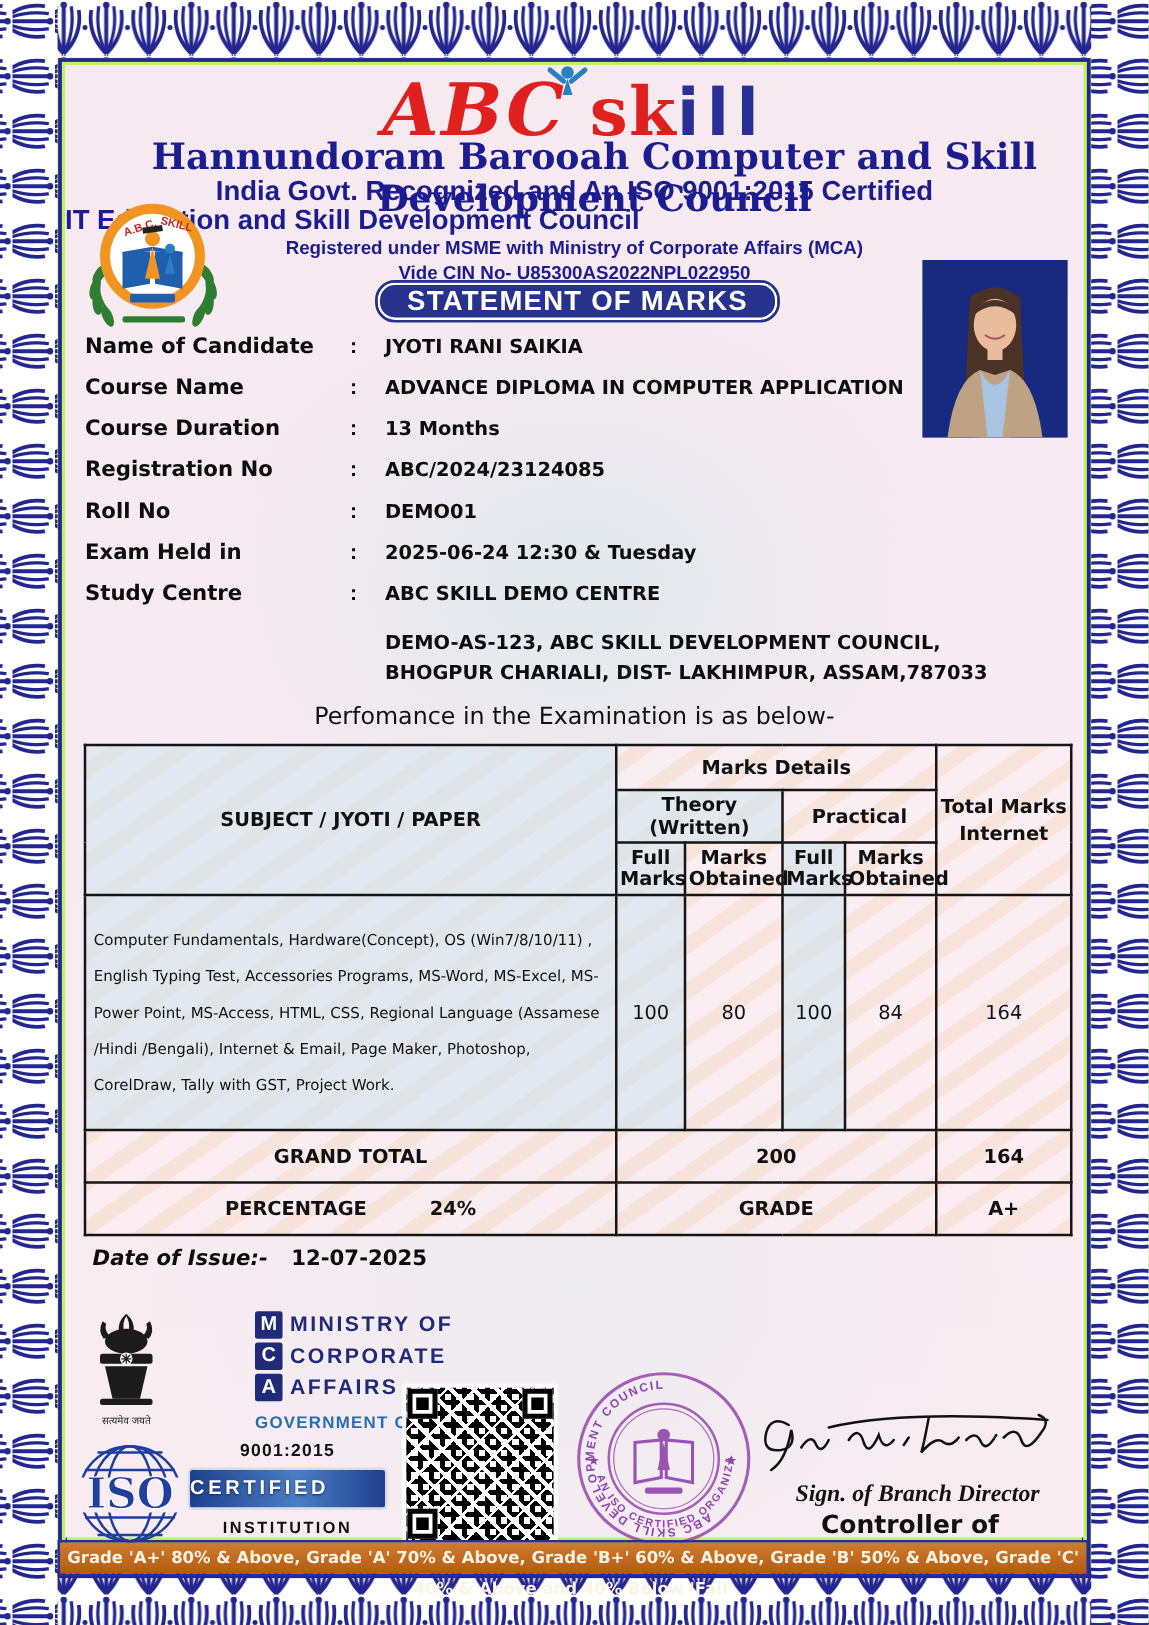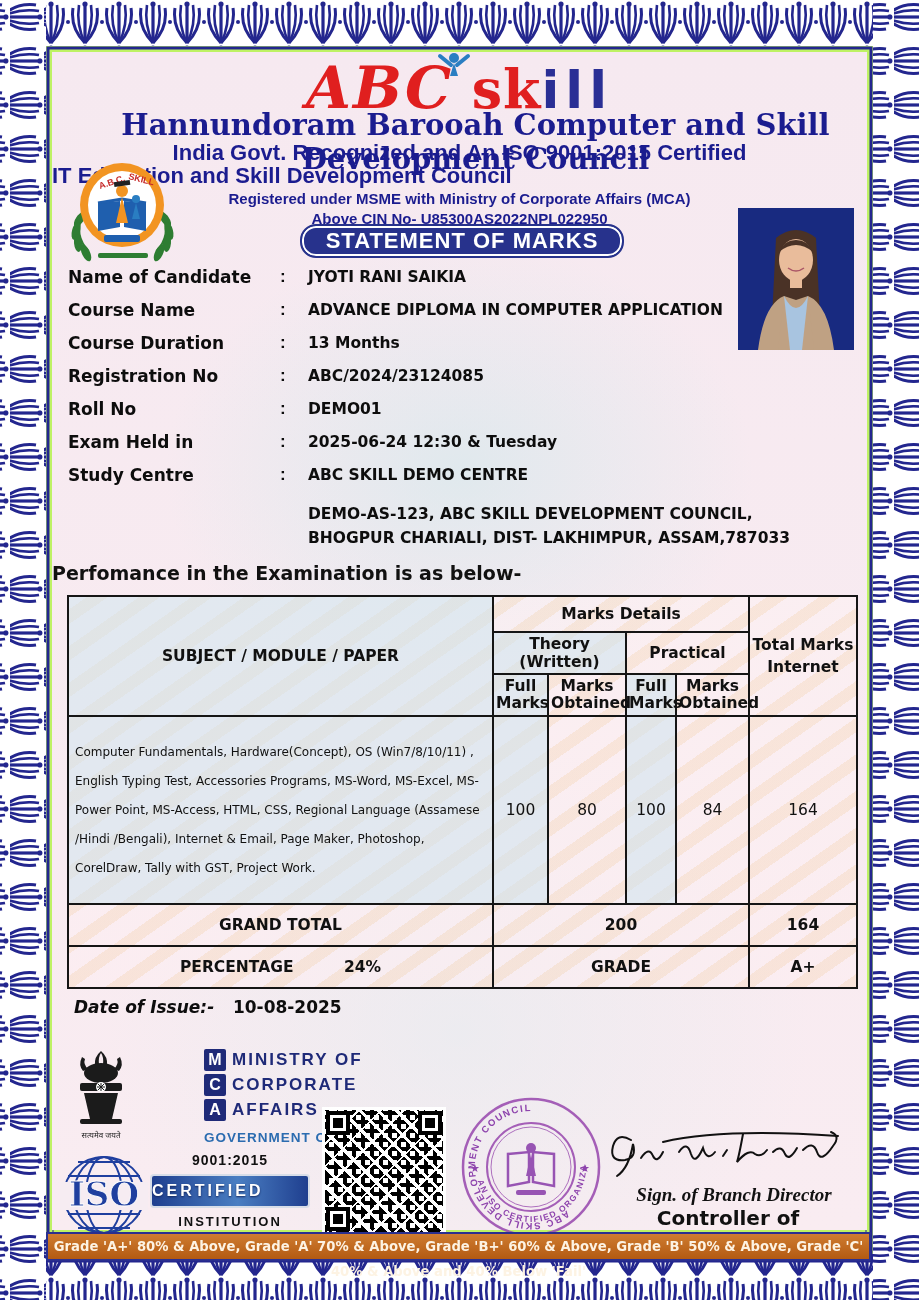--- a/index.html
+++ b/index.html
@@ -29,21 +29,21 @@
   .emblem-box{position:absolute;left:8px;top:105px;}
   .photo-box{position:absolute;left:686px;top:156px;width:116px;height:142px;background:#182a80;}
   
   .details{position:absolute;left:16px;top:215px;width:780px;}
   .drow{display:flex;margin-bottom:13px;}
   .dlabel{width:212px;font-weight:bold;font-size:17px;color:#0d0d0d;font-family:"DejaVu Sans",sans-serif;}
   .dcolon{width:28px;font-weight:bold;font-size:17px;color:#0d0d0d;}
   .dvalue{font-weight:bold;font-size:15.5px;color:#0d0d0d;font-family:"DejaVu Sans",sans-serif;padding-top:1px;}
   .addr{position:absolute;left:256px;top:450px;width:520px;font-weight:bold;font-size:15.5px;color:#0d0d0d;
         font-family:"DejaVu Sans",sans-serif;line-height:24px;}
-  .perf-head{position:absolute;left:0;top:510px;width:100%;text-align:left;font-weight:bold;font-size:19px;color:#111;
+  .perf-head{position:absolute;left:0;top:510px;width:100%;text-align:center;font-weight:normal;font-size:19px;color:#111;
         font-family:"DejaVu Sans",sans-serif;}
   
   .marks-table{position:absolute;left:15px;top:543px;width:789px;border-collapse:collapse;table-layout:fixed;
     background:
       repeating-linear-gradient(-35deg, rgba(233,177,96,.16) 0 12px, rgba(233,177,96,0) 12px 30px),
       linear-gradient(rgba(253,241,243,.6),rgba(253,238,242,.6));}
   .marks-table td,.marks-table th{border:2px solid #151515;color:#111;font-family:"DejaVu Sans",sans-serif;}
   .marks-table th{font-size:15.5px;font-weight:bold;padding:2px;}
   .c-blue{background:rgba(205,228,238,.55);}
   .th-small{font-size:14.5px;line-height:17px;}
@@ -139,21 +139,21 @@
       <svg class="logo-person" width="34" height="34" viewBox="0 0 34 34">
         <circle cx="17" cy="6" r="5" fill="#2a7ec2"></circle>
         <path d="M17 11 L13 24 L21 24 Z" fill="#2a7ec2"></path>
         <path d="M14 13 L3 4 M20 13 L31 4" stroke="#2a7ec2" stroke-width="4" stroke-linecap="round"></path>
       </svg>
     </div>
     <div class="council-name">Hannundoram Barooah Computer and Skill Development Council</div>
     <div class="hline1">India Govt. Recognized and An ISO 9001:2015 Certified</div>
     <div class="hline2">IT Education and Skill Development Council</div>
     <div class="hline3">Registered under MSME with Ministry of Corporate Affairs (MCA)</div>
-    <div class="hline4">Above CIN No- U85300AS2022NPL022950</div>
+    <div class="hline4">Vide CIN No- U85300AS2022NPL022950</div>
 
     <div class="emblem-box">
       <svg width="125" height="108" viewBox="0 0 125 108">
         <path d="M18 58 Q8 80 30 94 Q14 78 24 58 Z" fill="#2e7d32"></path>
         <path d="M107 58 Q117 80 95 94 Q111 78 101 58 Z" fill="#2e7d32"></path>
         <g fill="#2e7d32">
           <ellipse cx="20" cy="62" rx="9" ry="4" transform="rotate(-55 20 62)"></ellipse>
           <ellipse cx="16" cy="74" rx="9" ry="4" transform="rotate(-75 16 74)"></ellipse>
           <ellipse cx="18" cy="86" rx="9" ry="4" transform="rotate(-95 18 86)"></ellipse>
           <ellipse cx="26" cy="96" rx="9" ry="4" transform="rotate(-115 26 96)"></ellipse>
@@ -242,21 +242,21 @@
       <colgroup>
         <col style="width:425px">
           <col style="width:55px">
           <col style="width:78px">
         <col style="width:50px">
           <col style="width:73px">
           <col style="width:108px">
       </colgroup>
       <tbody>
           <tr style="height:36px">
-        <th rowspan="3" class="c-blue">SUBJECT / MODULE / PAPER</th>
+        <th rowspan="3" class="c-blue">SUBJECT / JYOTI / PAPER</th>
         <th colspan="4">Marks Details</th>
         <th rowspan="3" style="line-height:22px">Total Marks Internet</th>
       </tr>
       <tr style="height:42px">
         <th colspan="2" class="c-blue">Theory (Written)</th>
         <th colspan="2">Practical</th>
       </tr>
       <tr style="height:42px">
         <th class="th-small c-blue">Full Marks</th>
         <th class="th-small">Marks Obtained</th>
@@ -284,21 +284,21 @@
           </span>
         </td>
         <td colspan="4">GRADE</td>
         <td>A+</td>
       </tr>
     </tbody>
       </table>
 
     <div class="issue">
       <span class="lab">Date of Issue:-</span>
-      <span class="val">10-08-2025</span>
+      <span class="val">12-07-2025</span>
     </div>
 
     <div class="ashoka">
       <svg width="66" height="80" viewBox="0 0 66 80">
         <g fill="#1b1b1b">
           <path d="M33 4 Q26 10 27 18 L31 18 Q30 10 33 6 Q36 10 35 18 L39 18 Q40 10 33 4Z"></path>
           <path d="M14 10 Q10 18 15 24 L20 22 Q15 17 17 12Z"></path>
           <path d="M52 10 Q56 18 51 24 L46 22 Q51 17 49 12Z"></path>
           <ellipse cx="33" cy="26" rx="17" ry="10"></ellipse>
           <rect x="12" y="36" width="42" height="8" rx="2"></rect>

